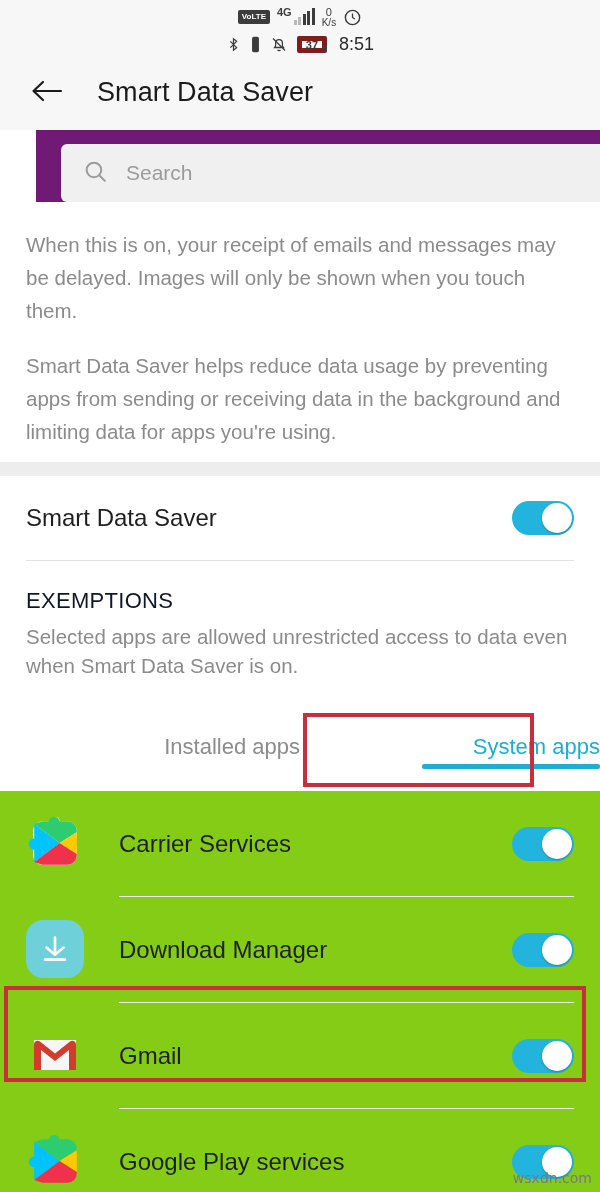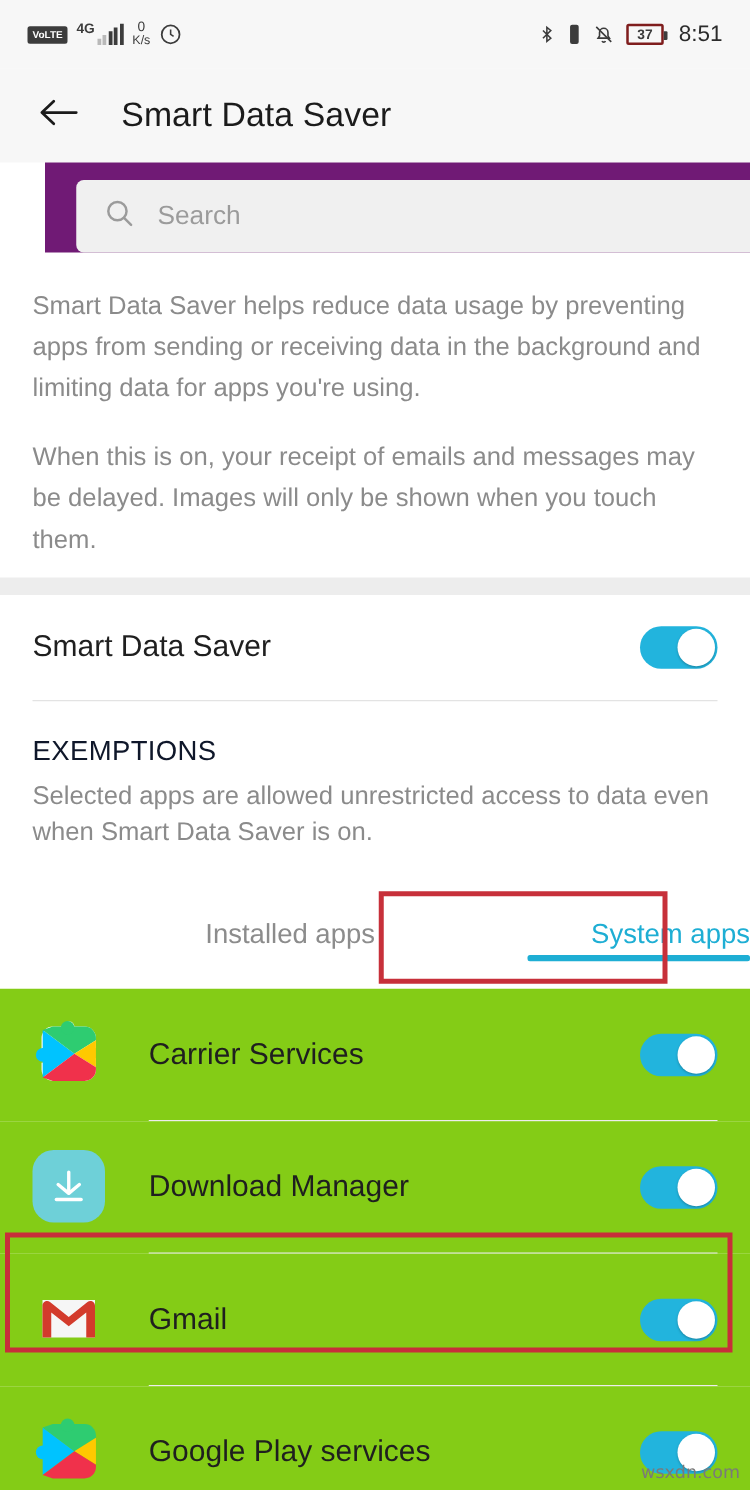--- a/index.html
+++ b/index.html
@@ -10,20 +10,21 @@
     overflow: hidden;
   }
   .phone { position: relative; width: 600px; height: 1192px; background:#ffffff; }
 
   
   .statusbar {
     position: absolute; left:0; top:0; width:600px; height:55px;
     background:#f7f7f7;
     display:flex; align-items:center;
     padding: 0 22px;
+    flex-direction: column;
   }
   .sb-left { display:flex; align-items:center; gap:7px; flex:1; }
   .sb-right { display:flex; align-items:center; gap:9px; }
   .volte {
     border:2px solid #3c3c3c; border-radius:2px;
     font-size:8px; font-weight:bold; color:#ffffff; background:#3c3c3c;
     padding:1px 2px; letter-spacing:0px; line-height:1;
   }
   .sig-wrap { display:flex; align-items:flex-end; gap:2px; position:relative; }
   .sig-g { font-size:11px; color:#3c3c3c; line-height:1; position:relative; top:-7px; font-weight:600;}
@@ -33,21 +34,21 @@
   .bars i:nth-child(2){ height:8px; background:#b9b9b9;}
   .bars i:nth-child(3){ height:11px;}
   .bars i:nth-child(4){ height:14px;}
   .bars i:nth-child(5){ height:17px;}
   .kbs { display:flex; flex-direction:column; align-items:center; line-height:1.0; color:#3c3c3c; }
   .kbs .n { font-size:11px; }
   .kbs .u { font-size:10px; }
   .sb-icon { color:#3c3c3c; display:flex; align-items:center; }
   .sb-time { font-size:18px; color:#2b2b2b; margin-left:3px; }
   .battery-box {
-    border:2px solid #7f1d1d; border-radius:2px; height:17px; min-width:30px;
+    border:5px solid #7f1d1d; border-radius:2px; height:17px; min-width:30px;
     display:flex; align-items:center; justify-content:center;
     font-size:11px; font-weight:600; color:#3c3c3c; padding:0 2px; position:relative;
   }
   .battery-box:after{
     content:""; position:absolute; right:-5px; top:4px; width:3px; height:7px;
     background:#3c3c3c; border-radius:0 1px 1px 0;
   }
 
   
   .appbar {
@@ -212,22 +213,22 @@
         <svg width="25" height="25" viewBox="0 0 24 24" fill="none" stroke="#9b9b9b" stroke-width="1.9">
           <circle cx="10.5" cy="10.5" r="7"></circle>
           <path d="M15.6 15.6L21 21" stroke-linecap="round"></path>
         </svg>
       </span>
       <span class="search-ph">Search</span>
     </div>
   </div>
 
   <div class="desc">
+    <p>When this is on, your receipt of emails and messages may be delayed. Images will only be shown when you touch them.</p>
     <p>Smart Data Saver helps reduce data usage by preventing apps from sending or receiving data in the background and limiting data for apps you're using.</p>
-    <p>When this is on, your receipt of emails and messages may be delayed. Images will only be shown when you touch them.</p>
   </div>
 
   <div class="band"></div>
 
   <div class="master-row">
     <span class="master-label">Smart Data Saver</span>
     <span class="toggle on" style="background: rgb(34, 180, 221);">
       <span class="knob"></span>
     </span>
   </div>

